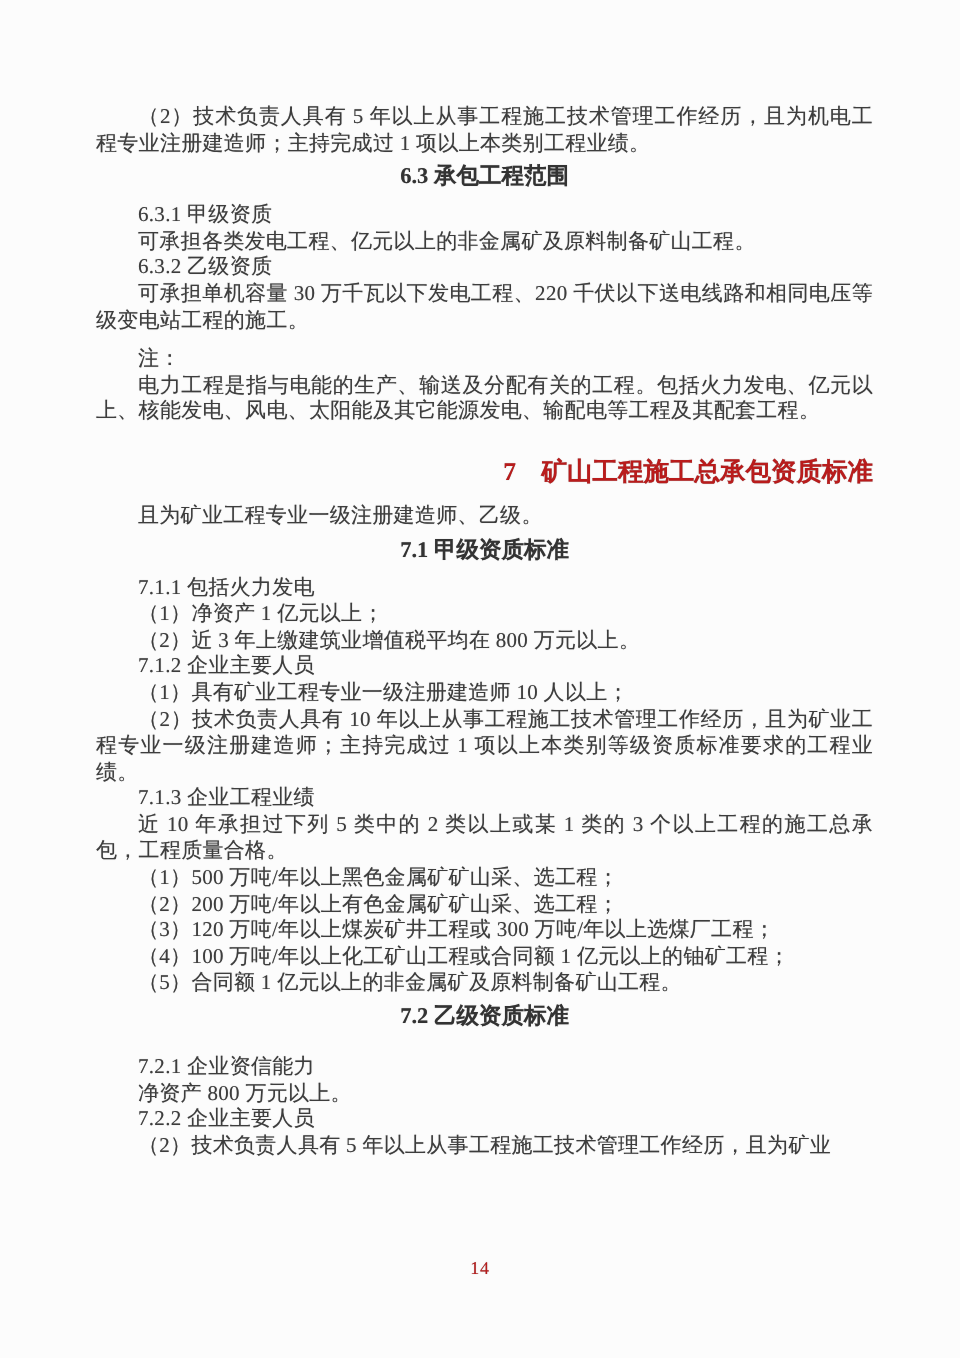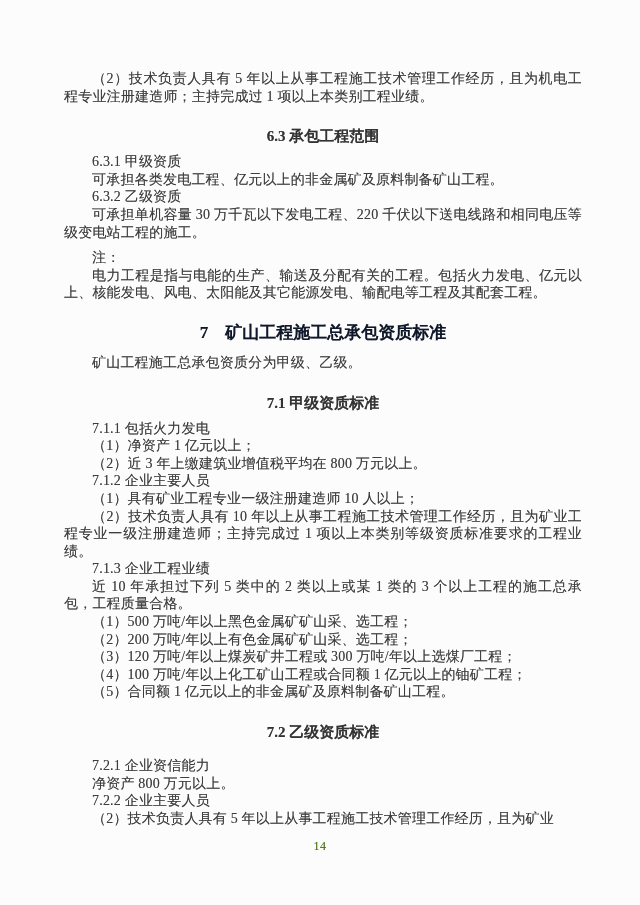--- a/index.html
+++ b/index.html
@@ -33,63 +33,63 @@
     line-height: 17.6px;
     text-align: justify;
     text-indent: 2em;
     letter-spacing: 0.2px;
     margin: 0;
   }
   .h1 {
     font-size: 17px;
     line-height: 21px;
     font-weight: bold;
-    text-align: center;
-    color: #0f172a;
+    text-align: right;
+    color: #b91c1c;
     margin: 20px 0 11px 0;
   }
   .h2 {
     font-size: 15px;
     line-height: 19px;
     font-weight: bold;
     text-align: center;
     color: #333;
-    margin: 22px 0 7px 0;
+    margin: 4px 0 7px 0;
   }
   .sp-before { margin-top: 8px; }
   .sp-after  { margin-bottom: 15px; }
   .footer {
     position: absolute;
     left: 0;
     top: 836px;
     width: 640px;
     text-align: center;
   }
   .page-number {
     font-size: 12px;
-    color: #4d7c0f;
+    color: #b91c1c;
     letter-spacing: 0.5px;
   }
 </style>
 </head>
 <body>
 
 <div class="page">
   <div class="doc-body">
 
   <div class="blk p">（2）技术负责人具有 5 年以上从事工程施工技术管理工作经历，且为机电工程专业注册建造师；主持完成过 1 项以上本类别工程业绩。</div>
       <div class="blk h2">6.3 承包工程范围</div>
       <div class="blk p">6.3.1 甲级资质</div>
       <div class="blk p">可承担各类发电工程、亿元以上的非金属矿及原料制备矿山工程。</div>
       <div class="blk p">6.3.2 乙级资质</div>
       <div class="blk p">可承担单机容量 30 万千瓦以下发电工程、220 千伏以下送电线路和相同电压等级变电站工程的施工。</div>
       <div class="blk p sp-before">注：</div>
       <div class="blk p">电力工程是指与电能的生产、输送及分配有关的工程。包括火力发电、亿元以上、核能发电、风电、太阳能及其它能源发电、输配电等工程及其配套工程。</div>
       <div class="blk h1">7　矿山工程施工总承包资质标准</div>
-      <div class="blk p">矿山工程施工总承包资质分为甲级、乙级。</div>
+      <div class="blk p">且为矿业工程专业一级注册建造师、乙级。</div>
       <div class="blk h2">7.1 甲级资质标准</div>
       <div class="blk p">7.1.1 包括火力发电</div>
       <div class="blk p">（1）净资产 1 亿元以上；</div>
       <div class="blk p">（2）近 3 年上缴建筑业增值税平均在 800 万元以上。</div>
       <div class="blk p">7.1.2 企业主要人员</div>
       <div class="blk p">（1）具有矿业工程专业一级注册建造师 10 人以上；</div>
       <div class="blk p">（2）技术负责人具有 10 年以上从事工程施工技术管理工作经历，且为矿业工程专业一级注册建造师；主持完成过 1 项以上本类别等级资质标准要求的工程业绩。</div>
       <div class="blk p">7.1.3 企业工程业绩</div>
       <div class="blk p">近 10 年承担过下列 5 类中的 2 类以上或某 1 类的 3 个以上工程的施工总承包，工程质量合格。</div>
       <div class="blk p">（1）500 万吨/年以上黑色金属矿矿山采、选工程；</div>

